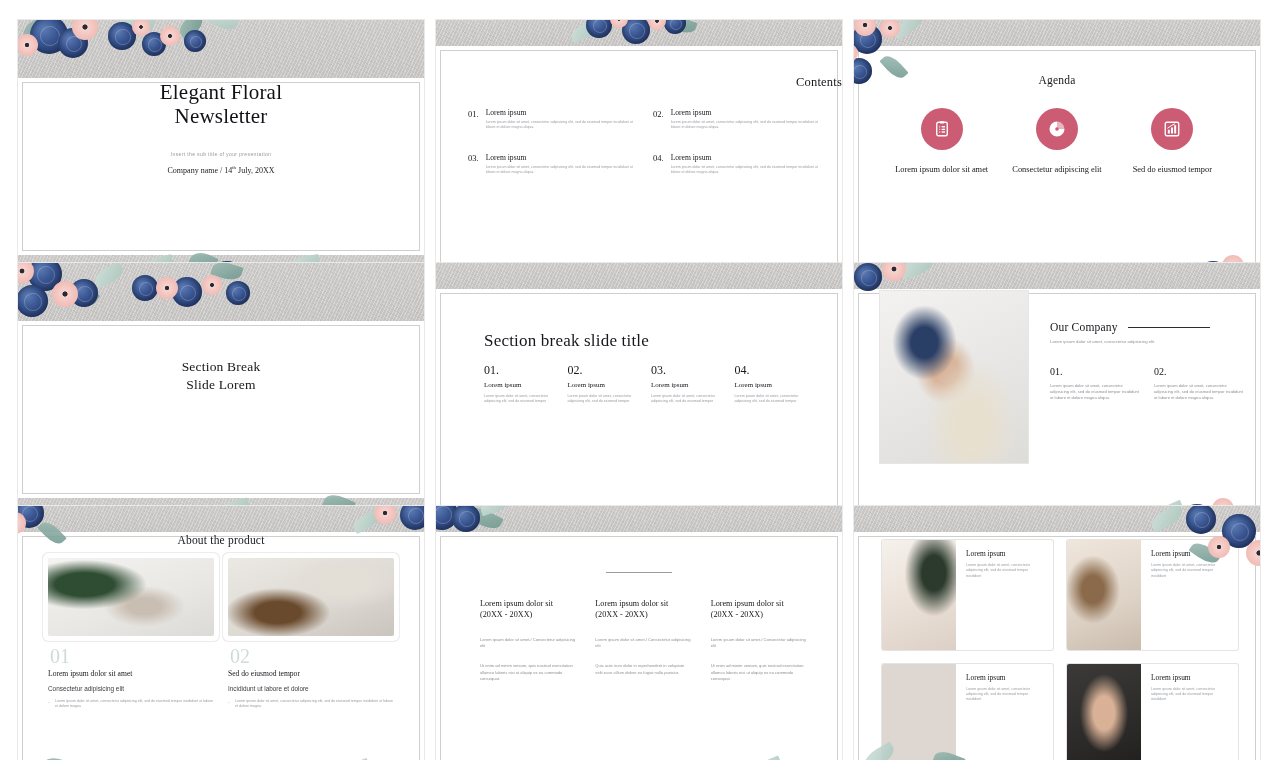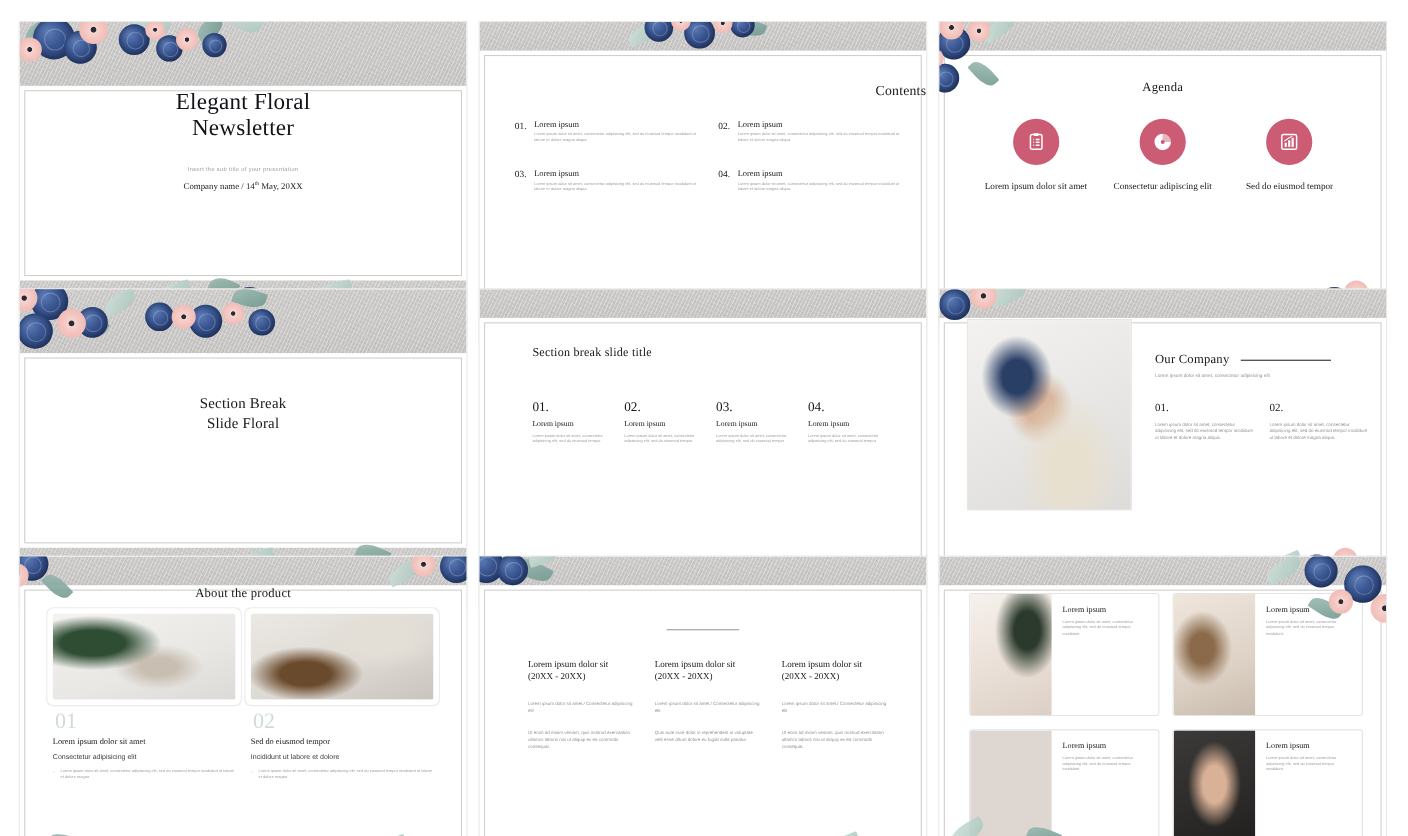--- a/index.html
+++ b/index.html
@@ -83,21 +83,21 @@
   .s3 .h{position:absolute;left:0;right:0;top:54px;text-align:center;font-size:11.5px;color:#15171b;}
   .s3 .cols{position:absolute;left:30px;right:30px;top:88px;display:grid;grid-template-columns:1fr 1fr 1fr;}
   .s3 .col{text-align:center;}
   .s3 .circ{width:42px;height:42px;border-radius:50%;margin:0 auto 14px;display:flex;align-items:center;justify-content:center;}
   .s3 .cap{font-size:8.4px;line-height:11px;color:#15171b;}
 
   
   .s4 .t{position:absolute;left:0;right:0;top:95px;text-align:center;font-size:13.5px;line-height:18px;color:#15171b;}
 
   
-  .s5 .h{position:absolute;left:48px;top:52px;font-size:11px;color:#15171b;}
+  .s5 .h{position:absolute;left:48px;top:68px;font-size:17px;color:#15171b;}
   .s5 .cols{position:absolute;left:48px;right:36px;top:100px;display:grid;grid-template-columns:repeat(4,1fr);column-gap:12px;}
   .s5 .n{font-size:12px;color:#15171b;margin-bottom:3px;}
   .s5 .sh{font-size:7px;color:#15171b;margin-bottom:5px;}
 
   
   .s6 .photo{position:absolute;left:26px;top:28px;width:148px;height:172px;background:#fff;padding:6px;box-sizing:border-box;box-shadow:0 0 0 1px #e6e6e6;}
   .s6 .right{position:absolute;left:196px;right:16px;top:58px;}
   .s6 .hrow{display:flex;align-items:center;gap:10px;}
   .s6 .h{font-size:11.5px;color:#15171b;white-space:nowrap;}
   .s6 .rule{flex:1;height:1px;background:#2b2d31;max-width:82px;}
@@ -169,21 +169,21 @@
       <div class="anem" style="left:104px;top:14px;width:22px;height:22px;"></div>
       <div class="anem" style="left:160px;top:24px;width:20px;height:20px;"></div>
       <div class="anem" style="left:208px;top:34px;width:24px;height:24px;"></div>
     </div>
 
     <div class="t1 t-title">
       <div>Elegant Floral</div>
       <div>Newsletter</div>
     </div>
     <div class="sub">Insert the sub title of your presentation</div>
-    <div class="comp"><span>Company name  /  14</span><sup>th</sup><span> May, 20XX</span></div>
+    <div class="comp"><span>Company name  /  14</span><sup>th</sup><span> July, 20XX</span></div>
   </div>
 
   <div class="slide s2">
     <div class="band top"></div>
     <div class="band bot"></div>
     <div class="frame"></div>
 
     <div class="flo" style="left:128px;top:-10px;width:150px;height:46px;">
       <div class="leaf pale" style="left:6px;top:14px;width:30px;height:14px;transform:rotate(-24deg);"></div>
       <div class="leaf" style="left:104px;top:8px;width:28px;height:14px;transform:rotate(20deg);"></div>
@@ -325,21 +325,21 @@
       <div class="rose" style="left:74px;top:18px;width:32px;height:32px;"></div>
       <div class="rose" style="left:180px;top:22px;width:34px;height:34px;"></div>
       <div class="rose" style="left:218px;top:34px;width:30px;height:30px;"></div>
       <div class="anem" style="left:54px;top:26px;width:22px;height:22px;"></div>
       <div class="anem" style="left:110px;top:20px;width:24px;height:24px;"></div>
       <div class="anem" style="left:156px;top:16px;width:26px;height:26px;"></div>
     </div>
 
     <div class="t t-title">
       <div>Section Break</div>
-      <div>Slide Floral</div>
+      <div>Slide Lorem</div>
     </div>
   </div>
 
   <div class="slide s5">
     <div class="band top"></div>
     <div class="band bot"></div>
     <div class="frame"></div>
 
     <div class="flo" style="left:-12px;bottom:-12px;width:406px;height:54px;">
       <div class="leaf pale" style="left:52px;top:2px;width:30px;height:14px;transform:rotate(-40deg);"></div>

